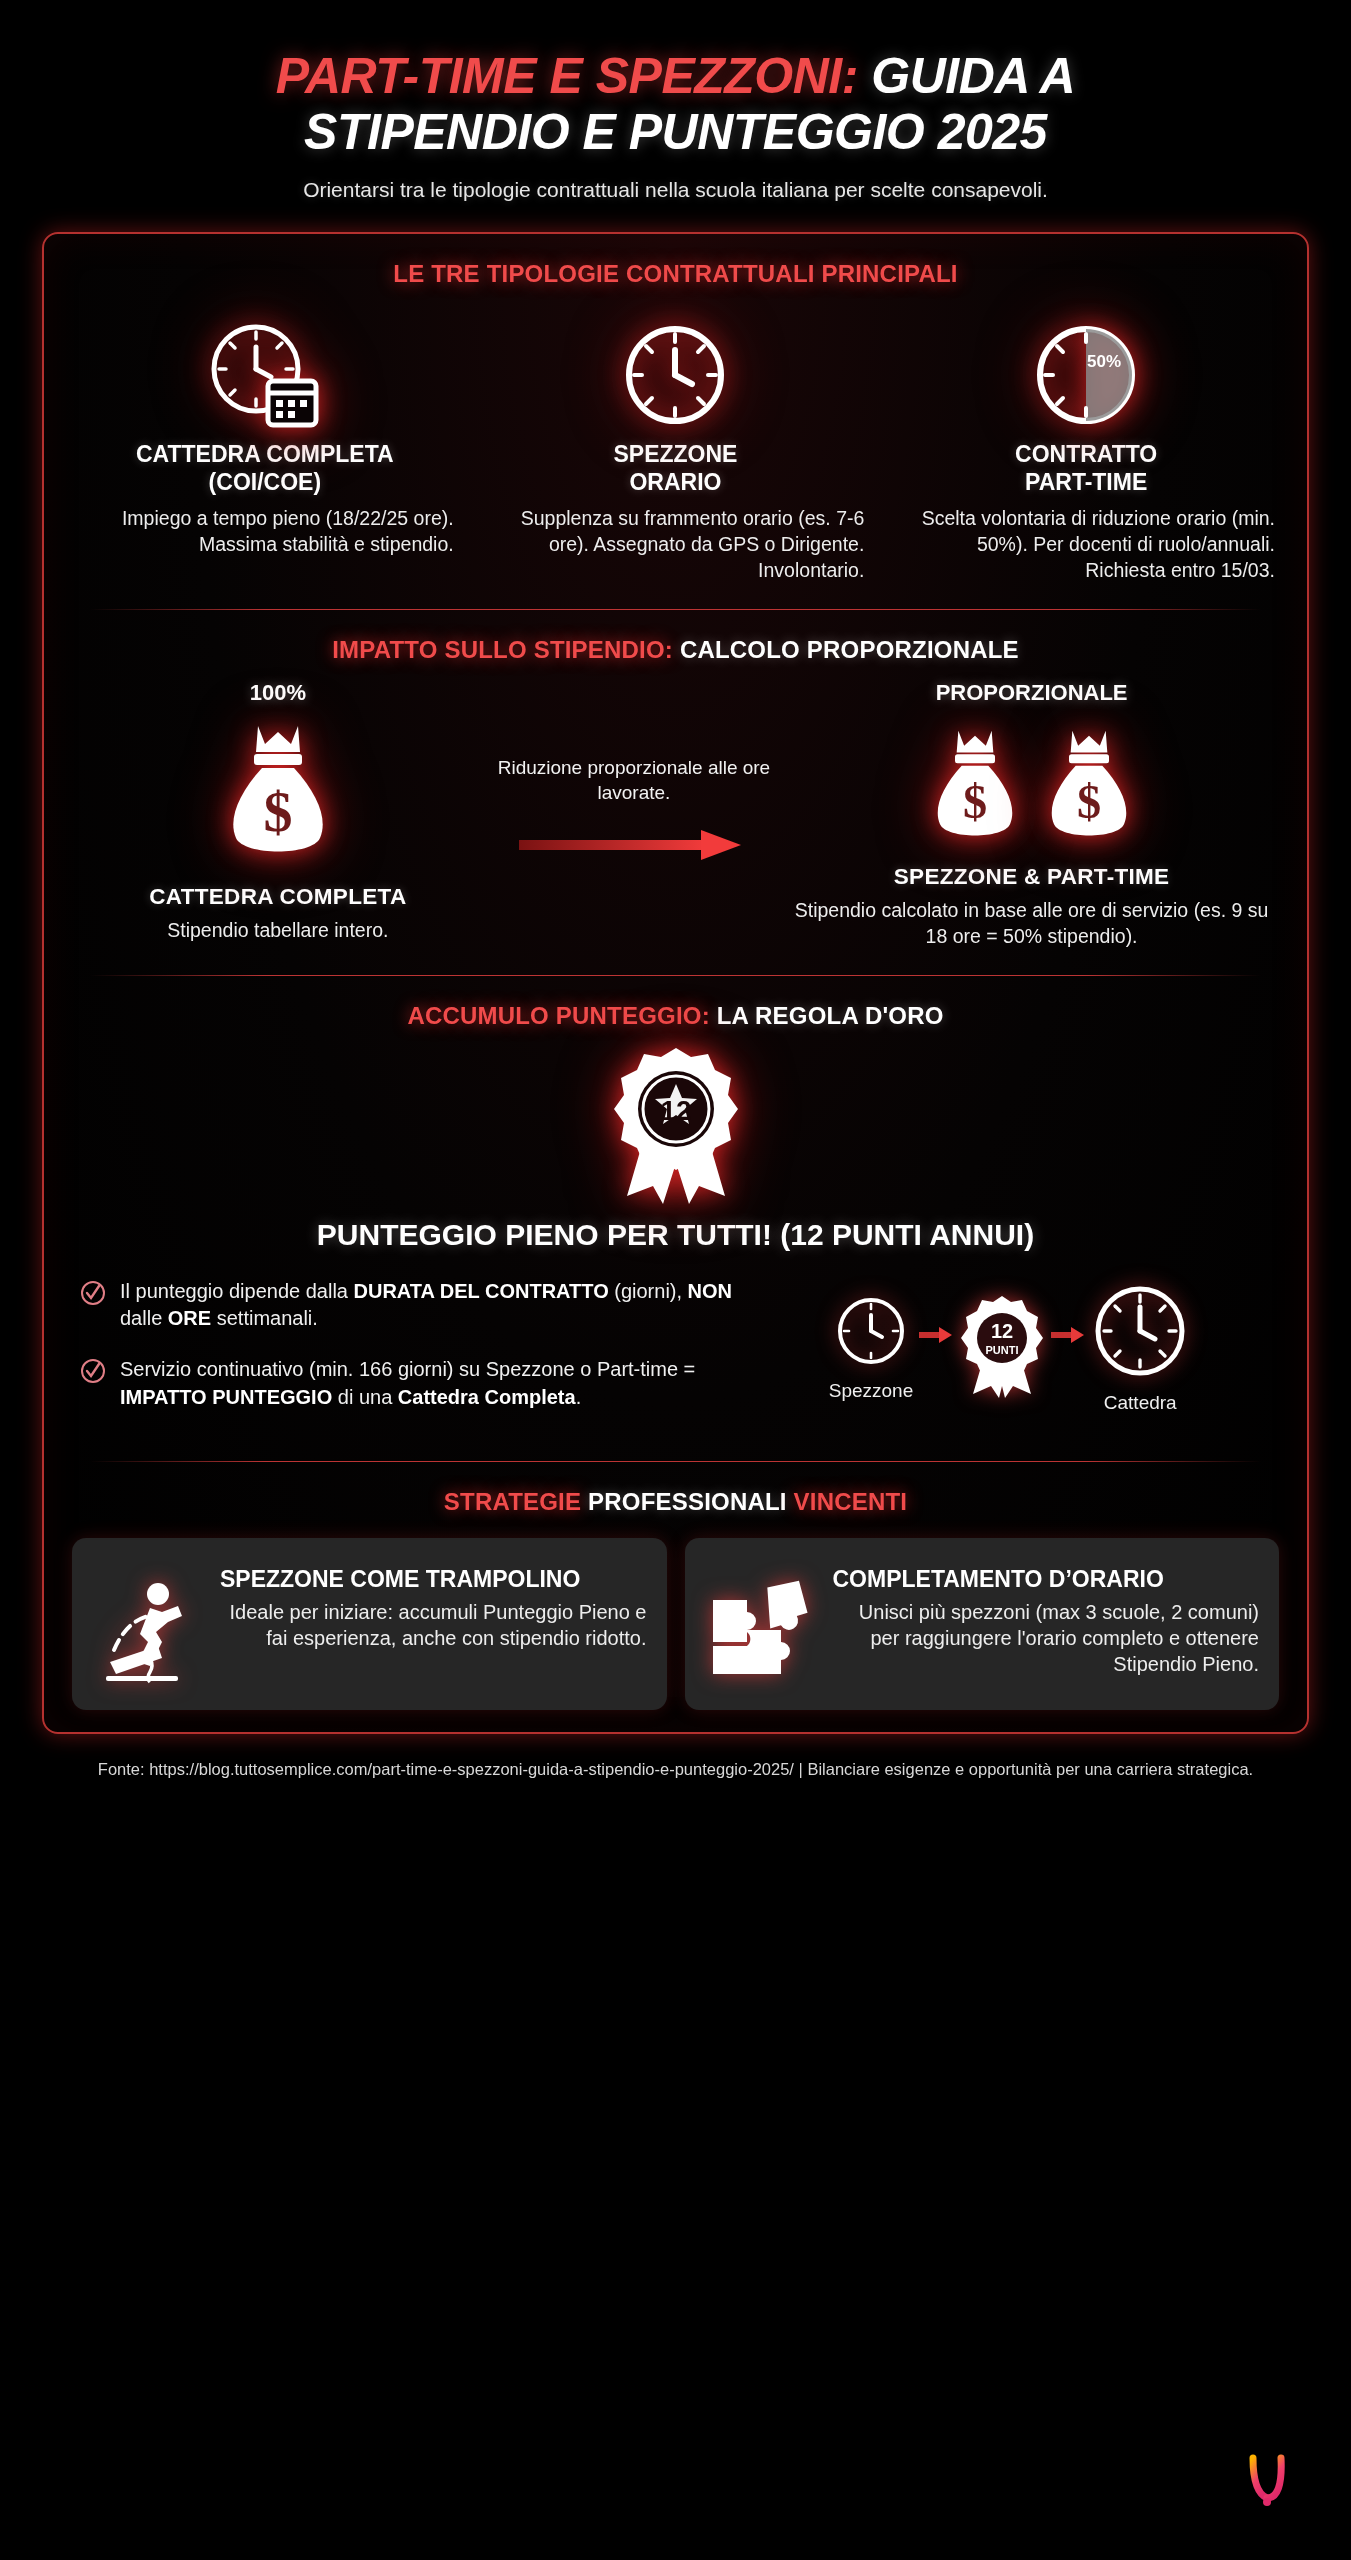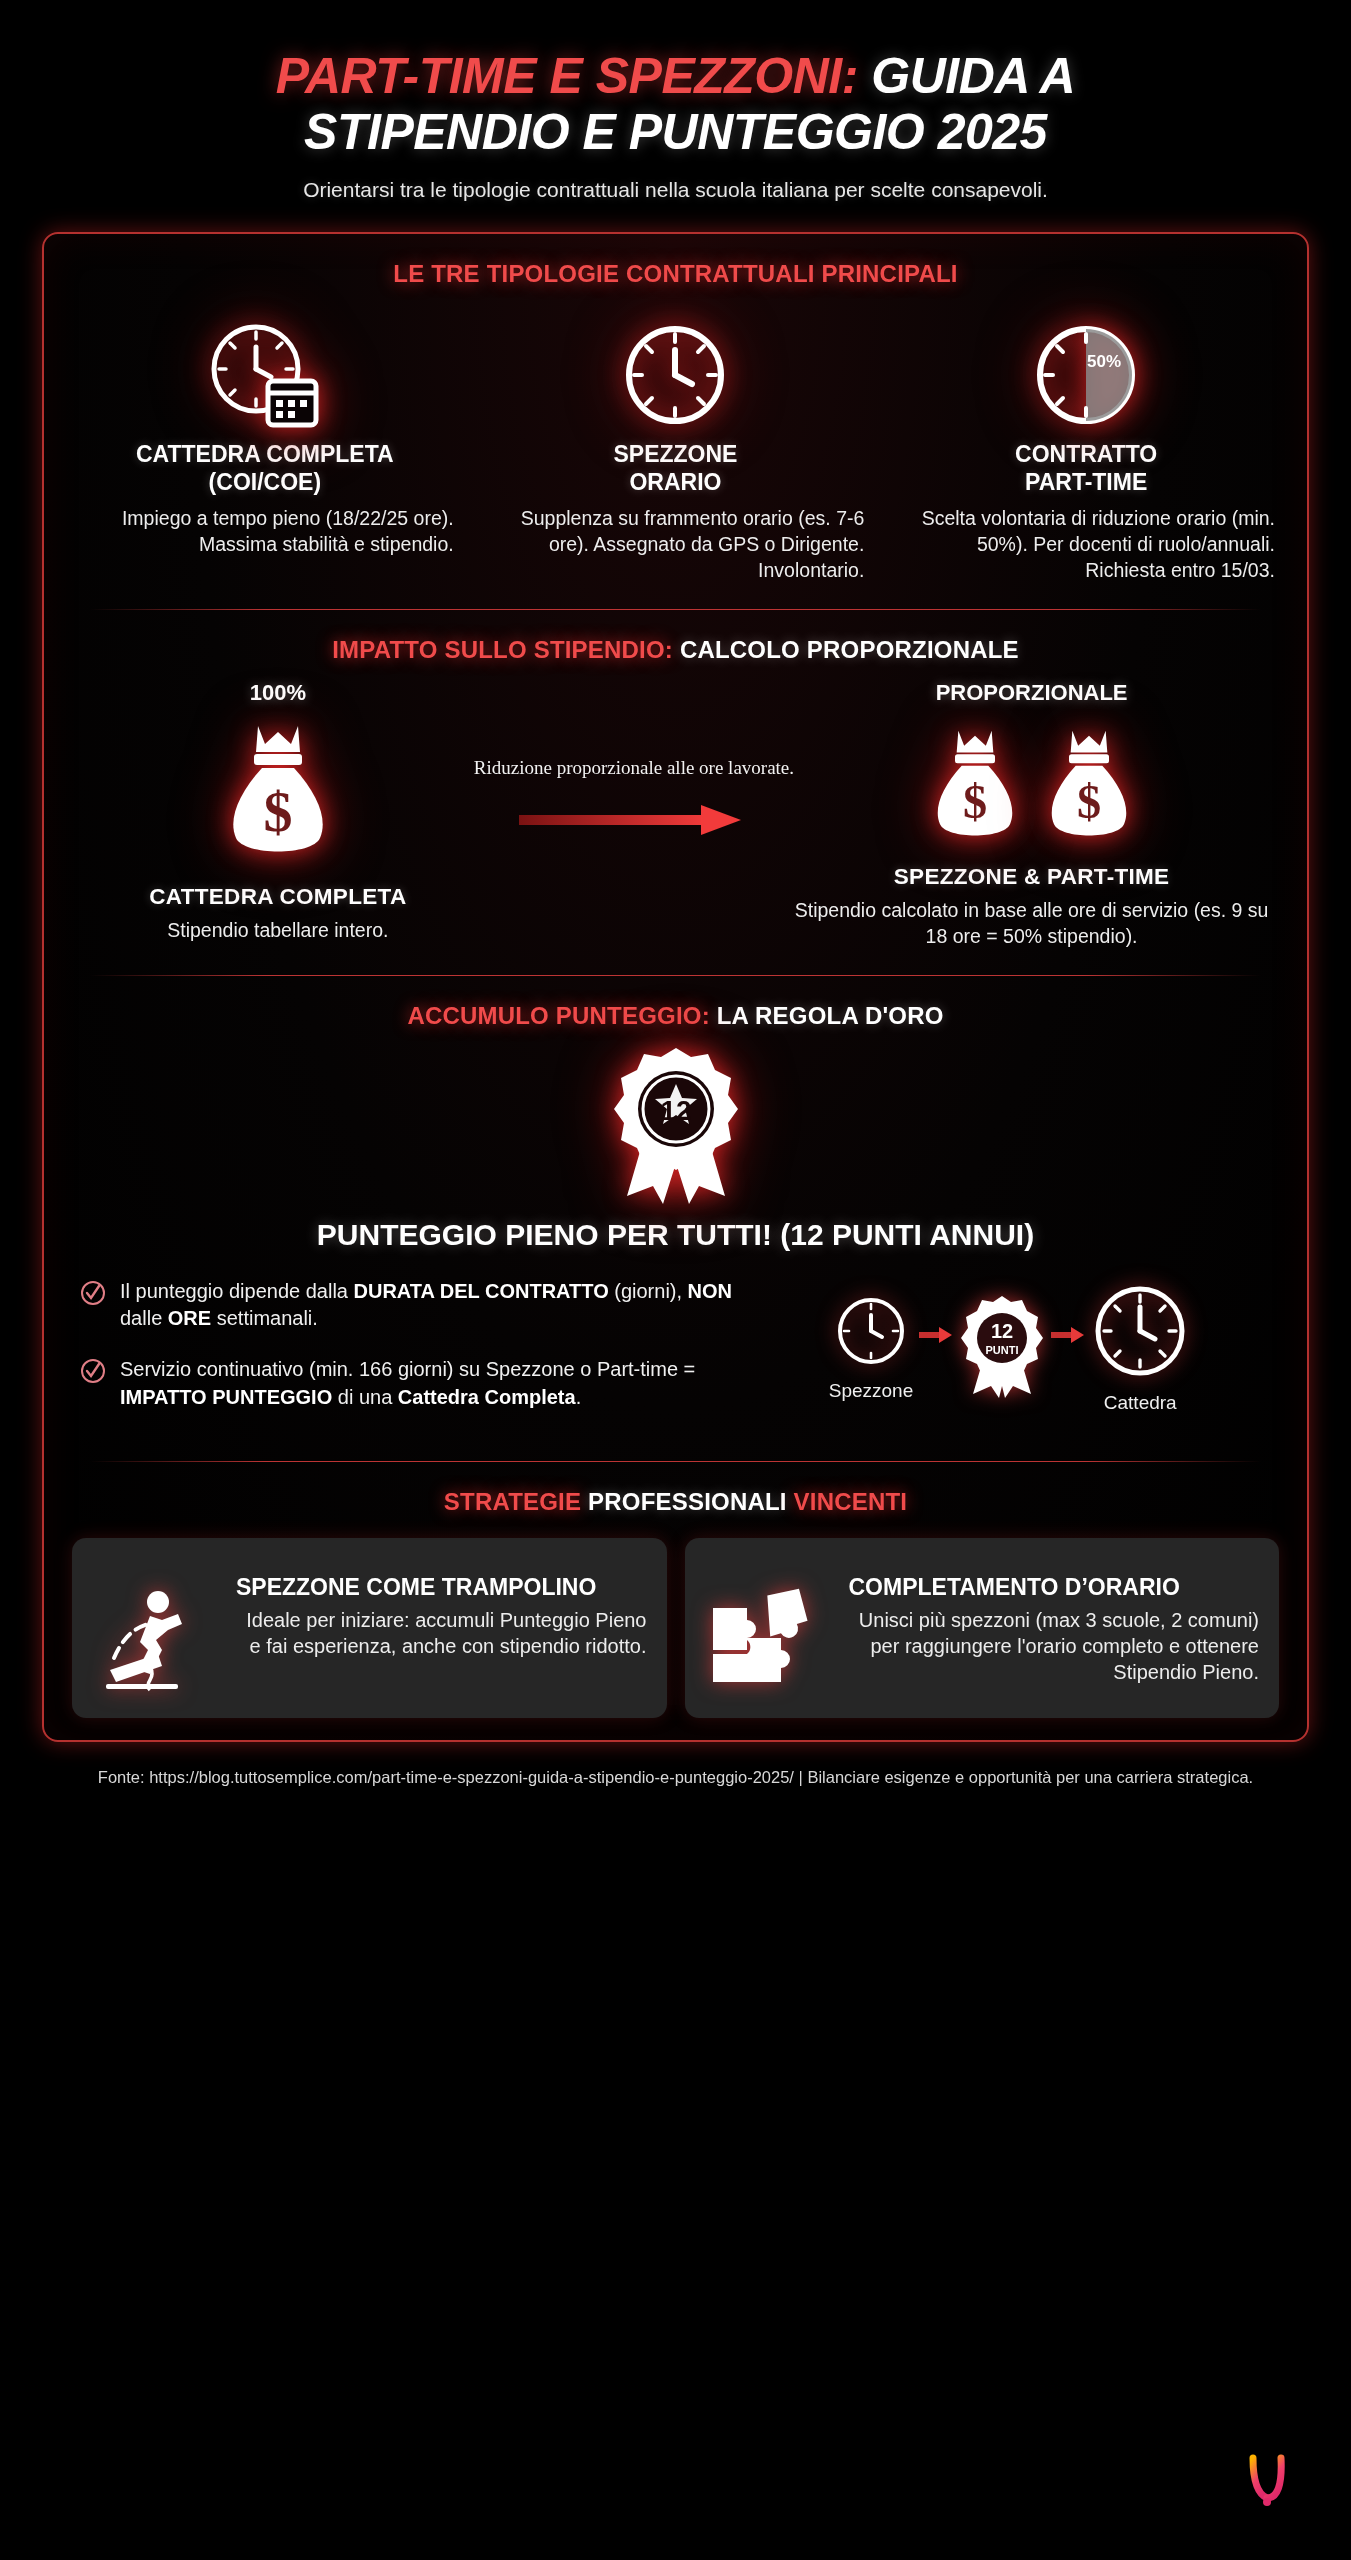--- a/index.html
+++ b/index.html
@@ -55,21 +55,21 @@
   .tcard p{ font-size:19.5px; line-height:1.32; color:#ededed;text-align:right; }
 
   
   .glow-red{ filter:drop-shadow(0 0 12px rgba(230,40,40,.85)) drop-shadow(0 0 26px rgba(190,20,20,.55)); }
   .glow-soft{ filter:drop-shadow(0 0 10px rgba(230,60,60,.7)); }
 
   
   .salary{ display:flex; align-items:flex-start; margin-top:16px; padding:0 14px; }
   .sal-col{ width:33%; text-align:center; }
   .sal-col.wide{ width:40%; }
-  .sal-mid{ width:27%; padding-top:76px; text-align:center;font-family:Liberation Serif, serif; }
+  .sal-mid{ width:27%; padding-top:76px; text-align:center; }
   .pct{ font-size:22px; font-weight:bold; color:#fff; text-shadow:0 0 12px rgba(255,255,255,.35); }
   .sal-note{ font-size:19px; color:#f2f2f2; line-height:1.3; }
   .arrow-box{ margin-top:22px; display:flex; justify-content:center; }
   .sal-title{ font-size:22.5px; font-weight:bold; margin-top:14px; letter-spacing:.3px; text-shadow:0 0 10px rgba(255,255,255,.25); }
   .sal-sub{ font-size:19.5px; color:#ededed; margin-top:8px; line-height:1.3; }
   .bags{ display:flex; justify-content:center; gap:14px; }
 
   
   .badge-wrap{ display:flex; justify-content:center; margin-top:14px; }
   .big-claim{
@@ -82,22 +82,22 @@
   .bullet .chk{ flex:0 0 auto; margin-top:2px; }
   .bullet p{ font-size:20px; line-height:1.36; color:#f0f0f0; }
   .bullet b{ font-weight:bold; color:#fff; }
   .flowchart{ width:44%; display:flex; align-items:center; justify-content:center; gap:6px; padding-top:4px; }
   .flow-item{ text-align:center; }
   .flow-label{ font-size:19px; color:#efefef; margin-top:8px; }
 
   
   .strat{ display:flex; gap:18px; margin-top:22px; padding:0 4px; }
   .scard{
-    flex:1; background:#262626; border-radius:14px; padding:36px 20px 22px;
-    display:flex; gap:32px; align-items:flex-start;
+    flex:1; background:#262626; border-radius:14px; padding:28px 20px 22px;
+    display:flex; gap:16px; align-items:flex-start;
     box-shadow:0 0 18px rgba(200,40,40,.22);
   }
   .scard .s-icon{ flex:0 0 auto; padding-top:6px; }
   .scard h4{ font-size:23px; font-weight:bold; line-height:1.2; color:#fff; }
   .scard p{ font-size:20px; line-height:1.3; color:#ededed; margin-top:6px;text-align:right; }
 
   
   .footer{
     margin:24px 90px 0; text-align:center; font-size:16.5px;
     color:#d8d8d8; line-height:1.42;

